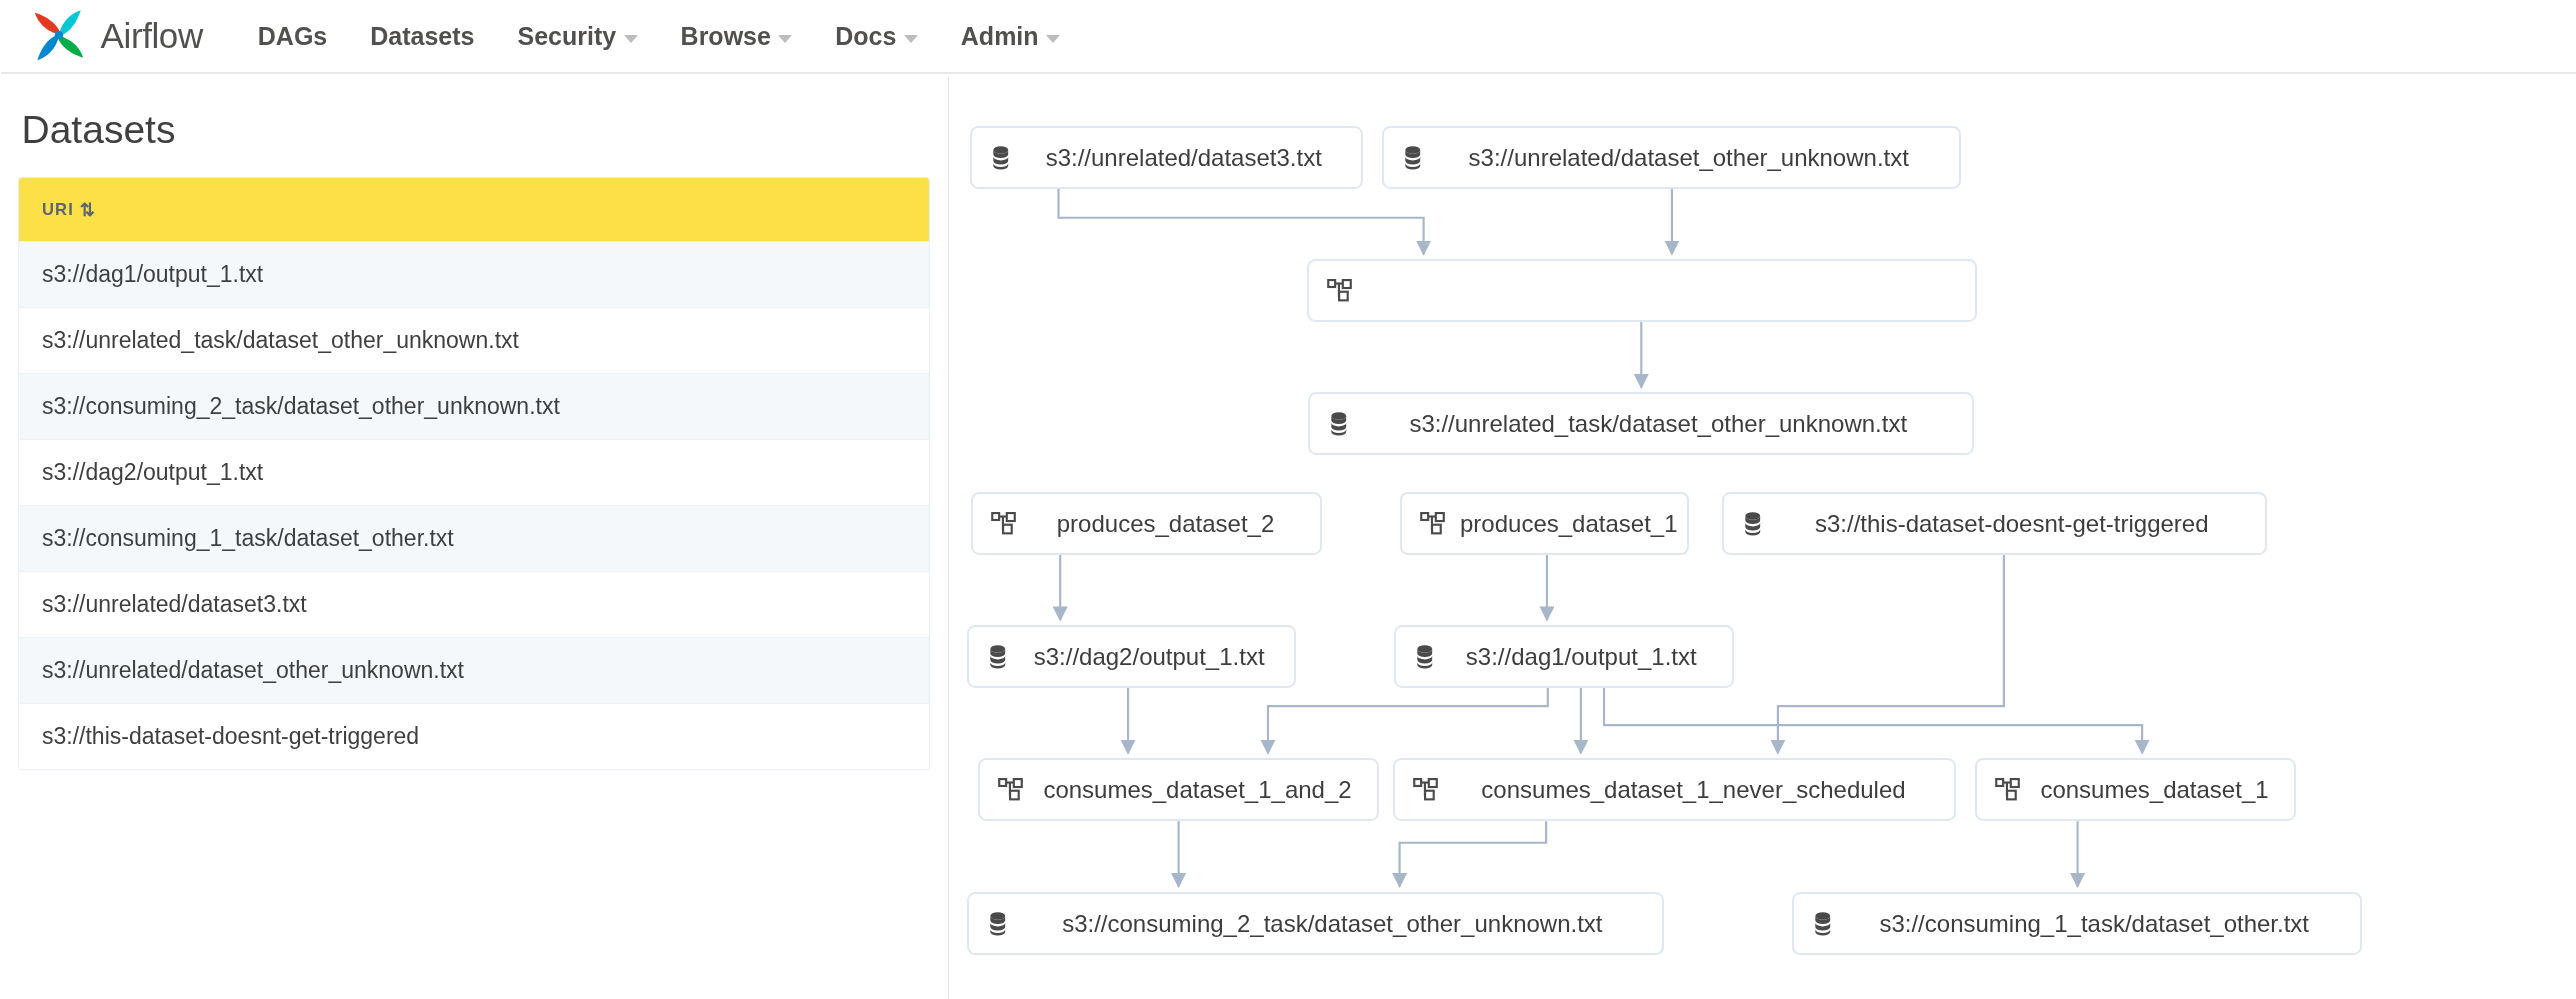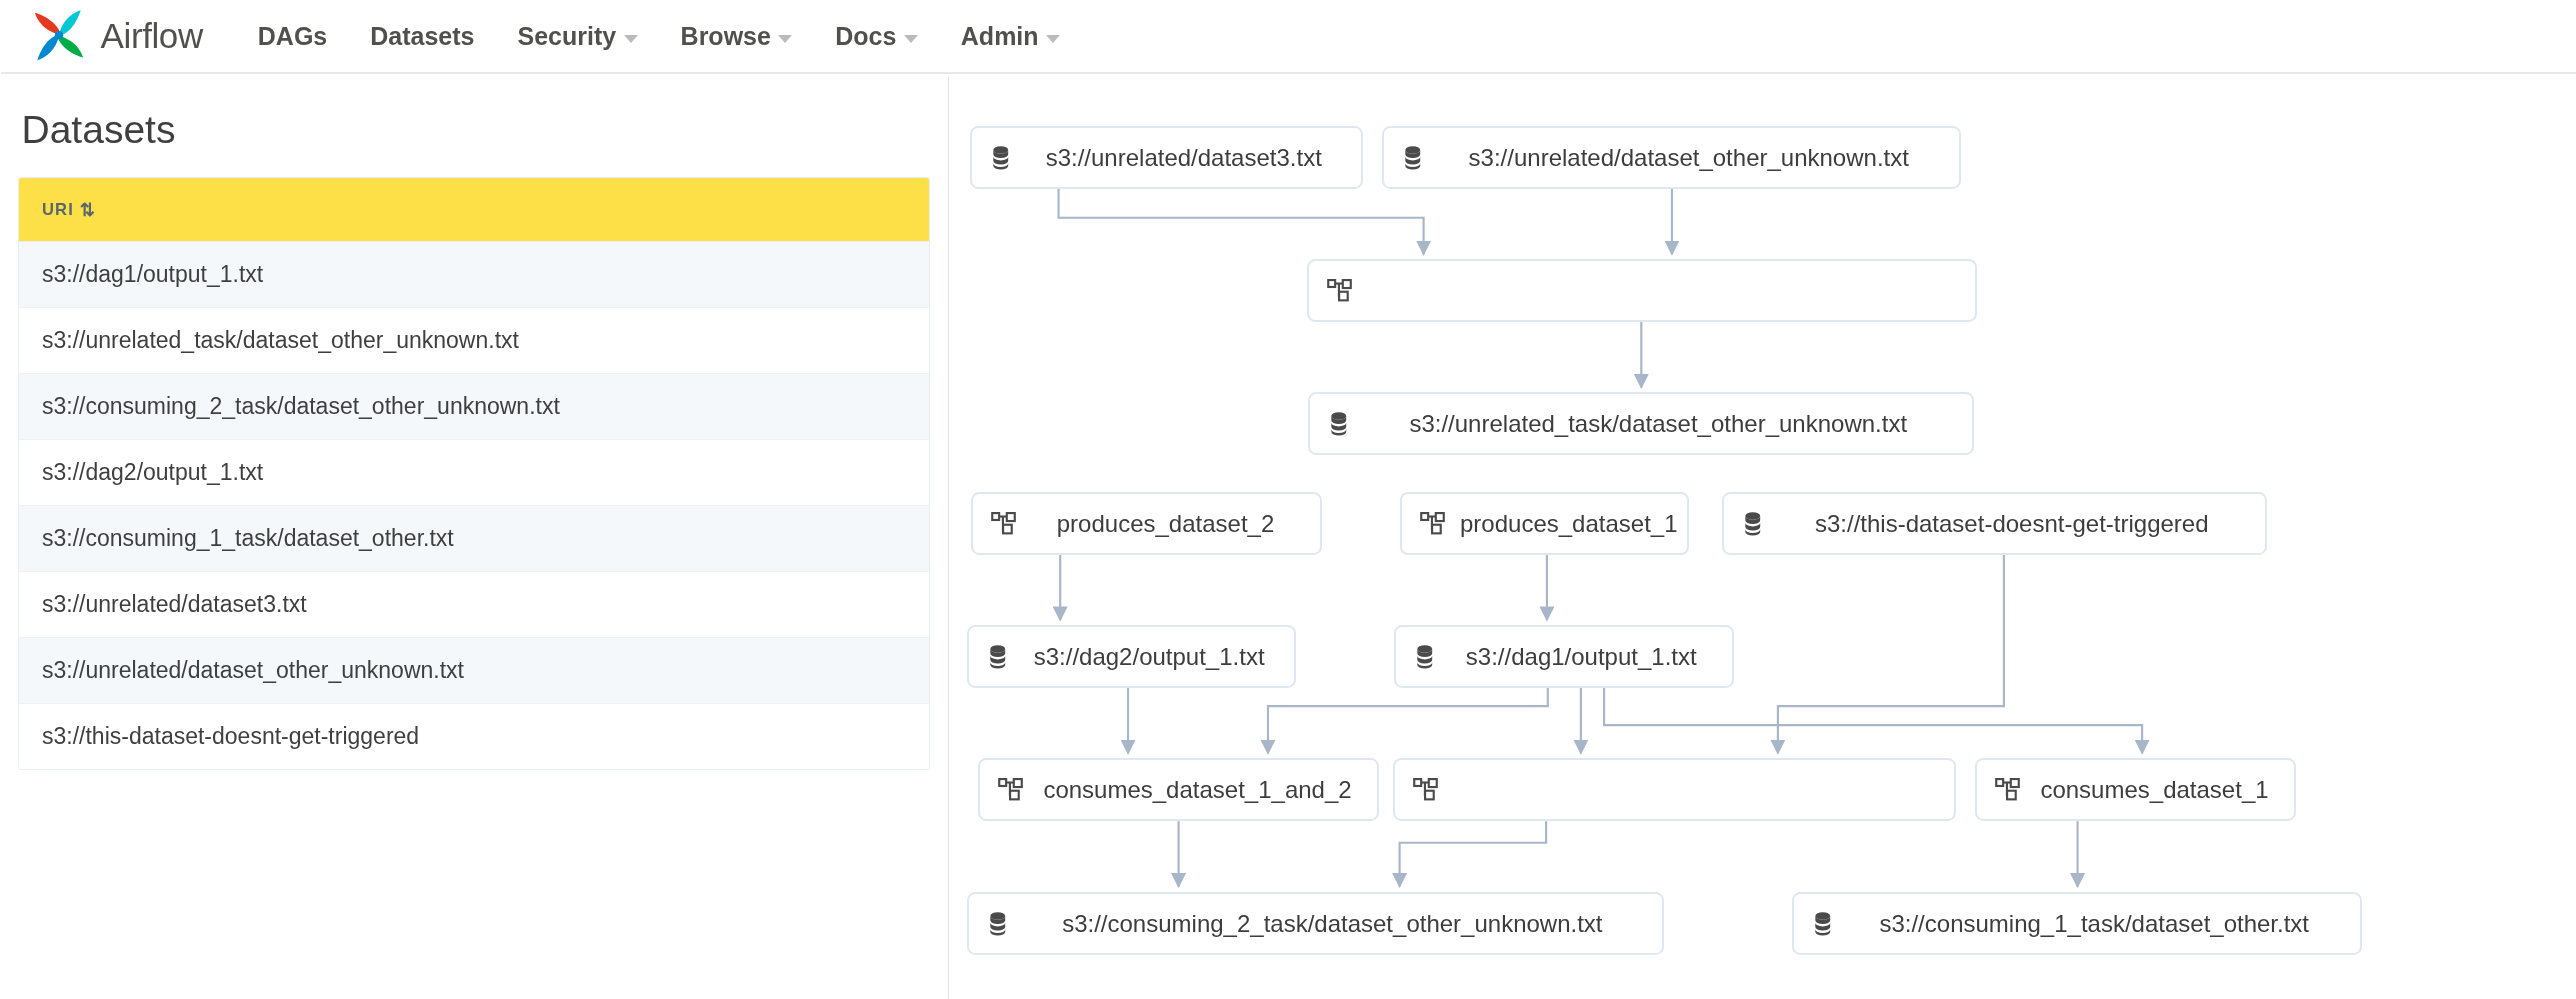--- a/index.html
+++ b/index.html
@@ -353,20 +353,21 @@
           <svg width="25" height="23" viewBox="0 0 30 28">
             <g fill="none" stroke="#4a4a4a" stroke-width="2.6">
               <rect x="1.3" y="1.3" width="8.4" height="8.4"></rect>
               <rect x="19" y="1.3" width="9.7" height="9.7"></rect>
               <rect x="14.5" y="15.5" width="10.5" height="10.5"></rect>
               <path d="M9.7 5.5 H19"></path>
               <path d="M14.3 5.5 V20.7 H14.5"></path>
             </g>
           </svg>
         </span>
+        <span class="node-label">consumes_dataset_1_never_scheduled</span>
       </div>
       <div class="node" style="left: 1025px; top: 681px; width: 321px; height: 63px; border-color: rgb(223, 231, 240);">
         <span class="node-icon">
           <svg width="25" height="23" viewBox="0 0 30 28">
             <g fill="none" stroke="#4a4a4a" stroke-width="2.6">
               <rect x="1.3" y="1.3" width="8.4" height="8.4"></rect>
               <rect x="19" y="1.3" width="9.7" height="9.7"></rect>
               <rect x="14.5" y="15.5" width="10.5" height="10.5"></rect>
               <path d="M9.7 5.5 H19"></path>
               <path d="M14.3 5.5 V20.7 H14.5"></path>

